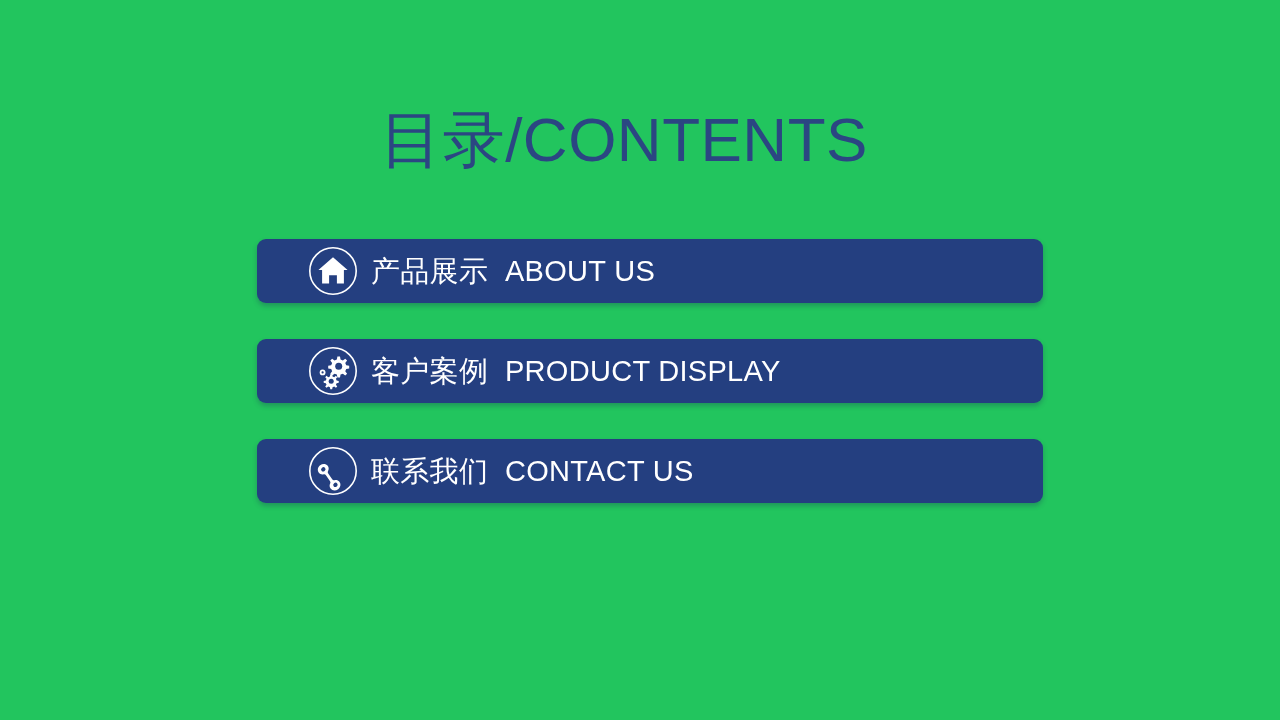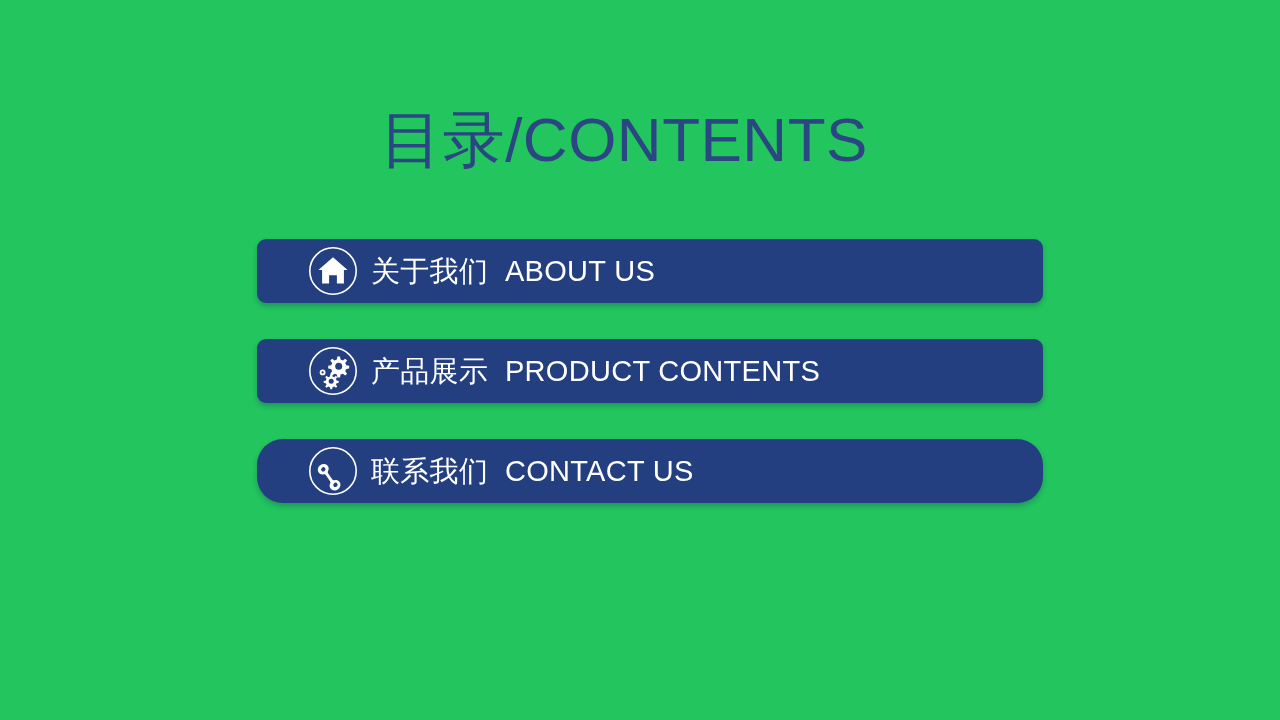--- a/index.html
+++ b/index.html
@@ -51,21 +51,21 @@
     width: 786px;
     height: 64px;
     margin-bottom: 36px;
     background: #243f80;
     border-radius: 9px;
     box-shadow: 0 3px 5px rgba(25, 42, 90, 0.30);
     display: flex;
     align-items: center;
     box-sizing: border-box;
   }
-  .menu-row:last-child { margin-bottom: 0; border-radius: 26px; }
+  .menu-row:last-child { margin-bottom: 0; }
 
   .row-icon {
     flex: 0 0 auto;
     width: 52px;
     height: 52px;
     margin-left: 50px;
     position: relative;
   }
   .row-icon svg {
     display: block;
@@ -95,21 +95,21 @@
   <div class="menu-list">
 
     <div class="menu-row">
       <span class="row-icon">
         <svg viewBox="0 0 52 52" xmlns="http://www.w3.org/2000/svg">
           <circle cx="26" cy="26" r="23.2" fill="none" stroke="#ffffff" stroke-width="1.6"></circle>
           <path d="M26 12.3 L40.6 25.1 L36.9 25.1 L36.9 38.6 L29.9 38.6 L29.9 30.3 L22.1 30.3 L22.1 38.6 L15.1 38.6 L15.1 25.1 L11.4 25.1 Z" fill="#ffffff"></path>
           <rect x="23.3" y="31.6" width="5.4" height="7" fill="#243f80"></rect>
         </svg>
       </span>
-      <span class="row-label">关于我们  ABOUT US</span>
+      <span class="row-label">产品展示  ABOUT US</span>
     </div>
 
     <div class="menu-row">
       <span class="row-icon">
         <svg viewBox="0 0 52 52" xmlns="http://www.w3.org/2000/svg">
           <circle cx="26" cy="26" r="23.2" fill="none" stroke="#ffffff" stroke-width="1.6"></circle>
 
           <g fill="#ffffff">
             <path d="M30.4 11.6 l2.6 0 l0.55 3.0 l2.3 0.95 l2.4 -1.85 l1.85 1.85 l-1.85 2.4 l0.95 2.3 l3.0 0.55 l0 2.6 l-3.0 0.55 l-0.95 2.3 l1.85 2.4 l-1.85 1.85 l-2.4 -1.85 l-2.3 0.95 l-0.55 3.0 l-2.6 0 l-0.55 -3.0 l-2.3 -0.95 l-2.4 1.85 l-1.85 -1.85 l1.85 -2.4 l-0.95 -2.3 l-3.0 -0.55 l0 -2.6 l3.0 -0.55 l0.95 -2.3 l-1.85 -2.4 l1.85 -1.85 l2.4 1.85 l2.3 -0.95 Z"></path>
           </g>
@@ -117,21 +117,21 @@
 
           <g fill="#ffffff">
             <path d="M23.3 29.3 l1.85 0 l0.4 2.15 l1.65 0.68 l1.72 -1.32 l1.32 1.32 l-1.32 1.72 l0.68 1.65 l2.15 0.4 l0 1.85 l-2.15 0.4 l-0.68 1.65 l1.32 1.72 l-1.32 1.32 l-1.72 -1.32 l-1.65 0.68 l-0.4 2.15 l-1.85 0 l-0.4 -2.15 l-1.65 -0.68 l-1.72 1.32 l-1.32 -1.32 l1.32 -1.72 l-0.68 -1.65 l-2.15 -0.4 l0 -1.85 l2.15 -0.4 l0.68 -1.65 l-1.32 -1.72 l1.32 -1.32 l1.72 1.32 l1.65 -0.68 Z"></path>
           </g>
           <circle cx="24.2" cy="36.3" r="2.5" fill="#243f80"></circle>
 
           <circle cx="15.6" cy="27.4" r="2.9" fill="#ffffff"></circle>
           <circle cx="15.6" cy="27.4" r="1.1" fill="#243f80"></circle>
         </svg>
       </span>
-      <span class="row-label">产品展示  PRODUCT CONTENTS</span>
+      <span class="row-label">客户案例  PRODUCT DISPLAY</span>
     </div>
 
 
     <div class="menu-row">
       <span class="row-icon">
         <svg viewBox="0 0 52 52" xmlns="http://www.w3.org/2000/svg">
           <circle cx="26" cy="26" r="23.2" fill="none" stroke="#ffffff" stroke-width="1.6"></circle>
           <g transform="rotate(-38 26 26)">
 
             <path d="M19.4 13.6 c3.1 0 5.6 2.2 5.6 5.1 c0 2.1 -1.3 3.6 -2.9 4.3 c-0.9 0.4 -1.3 1.0 -1.35 2.0 l-0.45 7.0 c-0.06 1.0 0.3 1.7 1.2 2.1 c1.7 0.75 2.95 2.2 2.95 4.3 c0 2.9 -2.5 5.1 -5.6 5.1 c-3.1 0 -5.6 -2.2 -5.6 -5.1 c0 -2.0 1.15 -3.5 2.75 -4.25 c0.95 -0.45 1.35 -1.15 1.4 -2.2 l0.45 -7.0 c0.06 -1.0 -0.3 -1.65 -1.2 -2.05 c-1.65 -0.7 -2.9 -2.2 -2.9 -4.2 c0 -2.9 2.5 -5.1 5.6 -5.1 Z" fill="#ffffff"></path>

